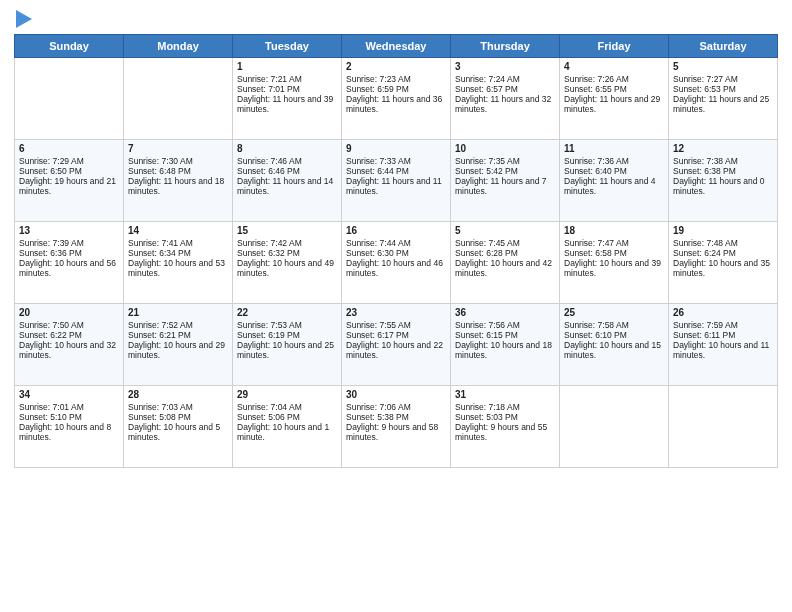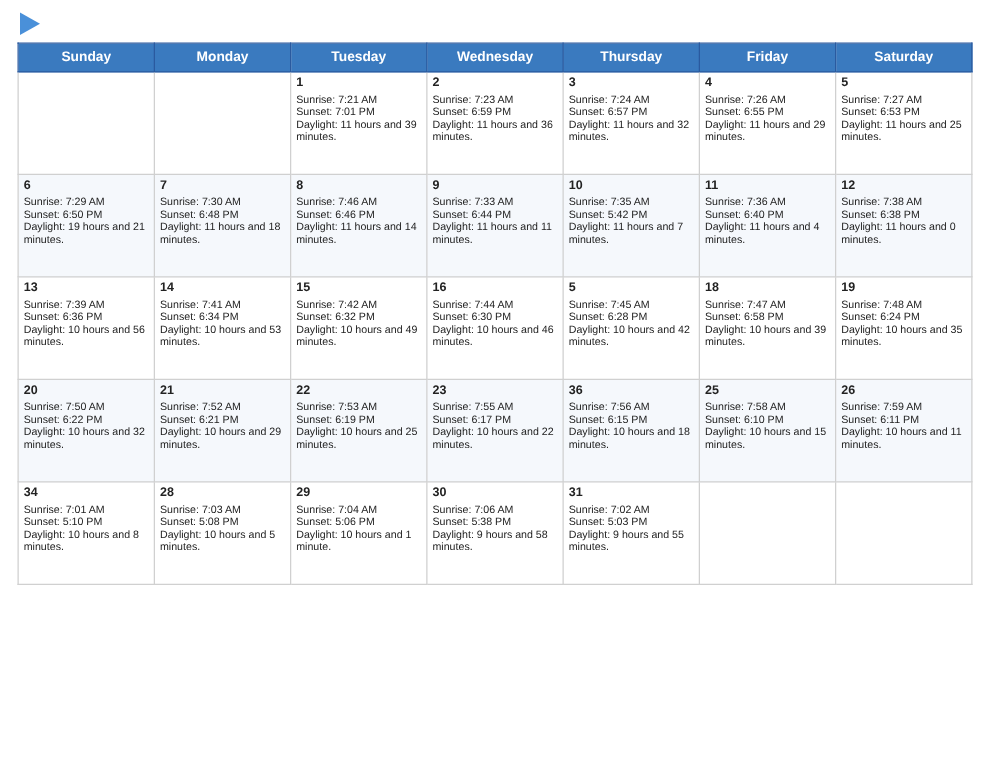--- a/index.html
+++ b/index.html
@@ -161,19 +161,19 @@
           <td><span class="day-num">23</span><span>Sunrise: 7:55 AM</span><br><span>Sunset: 6:17 PM</span><br><span>Daylight: 10 hours and 22 minutes.</span></td>
           <td><span class="day-num">36</span><span>Sunrise: 7:56 AM</span><br><span>Sunset: 6:15 PM</span><br><span>Daylight: 10 hours and 18 minutes.</span></td>
           <td><span class="day-num">25</span><span>Sunrise: 7:58 AM</span><br><span>Sunset: 6:10 PM</span><br><span>Daylight: 10 hours and 15 minutes.</span></td>
           <td><span class="day-num">26</span><span>Sunrise: 7:59 AM</span><br><span>Sunset: 6:11 PM</span><br><span>Daylight: 10 hours and 11 minutes.</span></td>
         </tr>
         <tr>
           <td><span class="day-num">34</span><span>Sunrise: 7:01 AM</span><br><span>Sunset: 5:10 PM</span><br><span>Daylight: 10 hours and 8 minutes.</span></td>
           <td><span class="day-num">28</span><span>Sunrise: 7:03 AM</span><br><span>Sunset: 5:08 PM</span><br><span>Daylight: 10 hours and 5 minutes.</span></td>
           <td><span class="day-num">29</span><span>Sunrise: 7:04 AM</span><br><span>Sunset: 5:06 PM</span><br><span>Daylight: 10 hours and 1 minute.</span></td>
           <td><span class="day-num">30</span><span>Sunrise: 7:06 AM</span><br><span>Sunset: 5:38 PM</span><br><span>Daylight: 9 hours and 58 minutes.</span></td>
-          <td><span class="day-num">31</span><span>Sunrise: 7:02 AM</span><br><span>Sunset: 5:03 PM</span><br><span>Daylight: 9 hours and 55 minutes.</span></td>
+          <td><span class="day-num">31</span><span>Sunrise: 7:18 AM</span><br><span>Sunset: 5:03 PM</span><br><span>Daylight: 9 hours and 55 minutes.</span></td>
           <td class="empty-cell"></td>
           <td class="empty-cell"></td>
         </tr>
       </tbody>
   </table>
 </div>
 
 </body></html>

